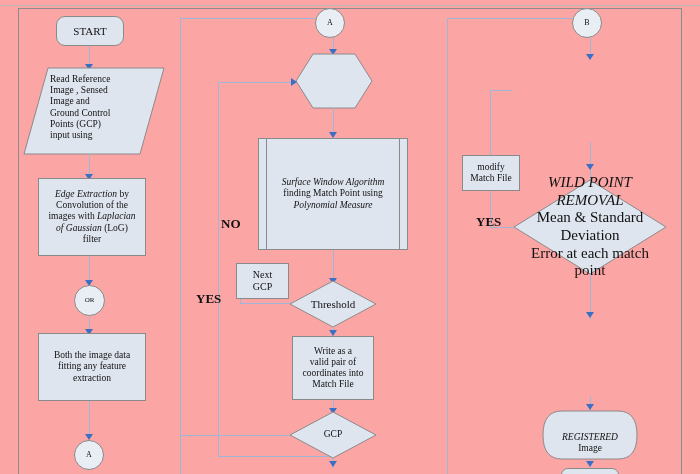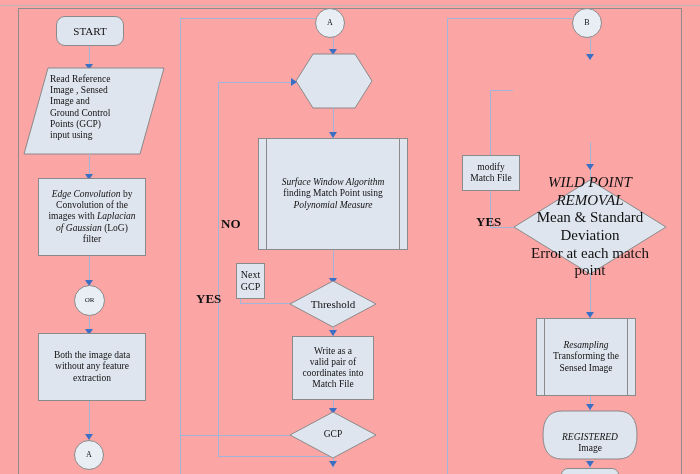--- a/index.html
+++ b/index.html
@@ -85,42 +85,42 @@
     <div>Ground Control</div>
     <div>Points (GCP)</div>
     <div>input using</div>
   </div>
 
   <div class="ln lnv" style="left:89px;top:154px;height:24px;"></div>
   <div class="arw" style="left:85px;top:174px;"></div>
 
   <div class="shp rect" style="left:38px;top:178px;width:108px;height:78px;font-size:9.5px;">
     <div class="tx">
-      <span class="it">Edge Convolution</span><span> by</span><br>
+      <span class="it">Edge Extraction</span><span> by</span><br>
       <span>Convolution of  the</span><br>
       <span>images with </span><span class="it">Laplacian</span><br>
       <span class="it">of Gaussian</span><span> (LoG)</span><br>
       <span>filter</span>
     </div>
   </div>
 
   <div class="ln lnv" style="left:89px;top:256px;height:28px;"></div>
   <div class="arw" style="left:85px;top:280px;"></div>
 
   <div class="shp circ" style="left:74px;top:285px;width:31px;height:31px;font-size:7px;">
     <div class="tx">OR</div>
   </div>
 
   <div class="ln lnv" style="left:89px;top:316px;height:18px;"></div>
   <div class="arw" style="left:85px;top:329px;"></div>
 
   <div class="shp rect" style="left:38px;top:333px;width:108px;height:68px;font-size:9.5px;">
     <div class="tx">
       <span>Both the image data</span><br>
-      <span>without any feature</span><br>
+      <span>fitting any feature</span><br>
       <span>extraction</span>
     </div>
   </div>
 
   <div class="ln lnv" style="left:89px;top:401px;height:38px;"></div>
   <div class="arw" style="left:85px;top:434px;"></div>
 
   <div class="shp circ" style="left:74px;top:440px;width:30px;height:30px;font-size:8px;">
     <div class="tx">A</div>
   </div>
@@ -154,21 +154,21 @@
     <div class="tx">
       <span class="it">Surface Window Algorithm</span><br>
       <span>finding Match Point using</span><br>
       <span class="it">Polynomial Measure</span>
     </div>
   </div>
 
   <div class="ln lnv" style="left:333px;top:250px;height:34px;"></div>
   <div class="arw" style="left:329px;top:278px;"></div>
 
-  <div class="shp rect" style="left:236px;top:263px;width:29px;height:36px;font-size:10px;">
+  <div class="shp rect" style="left:236px;top:263px;width:53px;height:36px;font-size:10px;">
     <div class="tx">
       <span>Next</span><br>
       <span>GCP</span>
     </div>
   </div>
 
   <div class="ln lnh" style="left:240px;top:303px;width:58px;"></div>
   <div class="ln lnv" style="left:240px;top:299px;height:5px;"></div>
 
   <div class="svgshape" style="left:290px;top:281px;width:86px;height:46px;">
@@ -251,27 +251,20 @@
     <div>
       <div class="it">WILD POINT REMOVAL</div>
       <div>Mean &amp; Standard Deviation</div>
       <div>Error at each match point</div>
     </div>
   </div>
 
   <div class="ln lnv" style="left:590px;top:274px;height:46px;"></div>
   <div class="arw" style="left:586px;top:312px;"></div>
 
-  <div class="shp pproc" style="left:536px;top:318px;width:100px;height:78px;font-size:9.5px;">
-    <div class="tx">
-      <span class="it">Resampling</span><br>
-      <span>Transforming the</span><br>
-      <span>Sensed Image</span>
-    </div>
-  </div>
 
   <div class="ln lnv" style="left:590px;top:396px;height:16px;"></div>
   <div class="arw" style="left:586px;top:404px;"></div>
 
   <div class="svgshape" style="left:542px;top:410px;width:96px;height:50px;">
     <svg width="96" height="50" viewBox="0 0 96 50">
       <path d="M20,1 L76,1 Q95,1 95,25 Q95,49 76,49 L20,49 Q1,49 1,25 Q1,1 20,1 Z" fill="#dfe5ef" stroke="#8a8a8a" stroke-width="1"></path>
     </svg>
   </div>
   <div class="svglabel" style="left:542px;top:410px;width:96px;height:50px;font-size:9.5px;margin-top:8px;">

